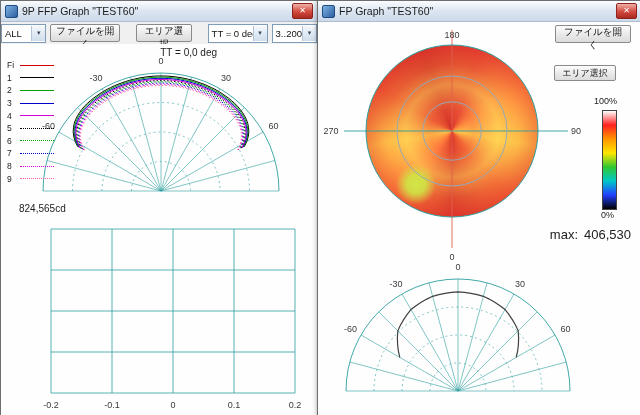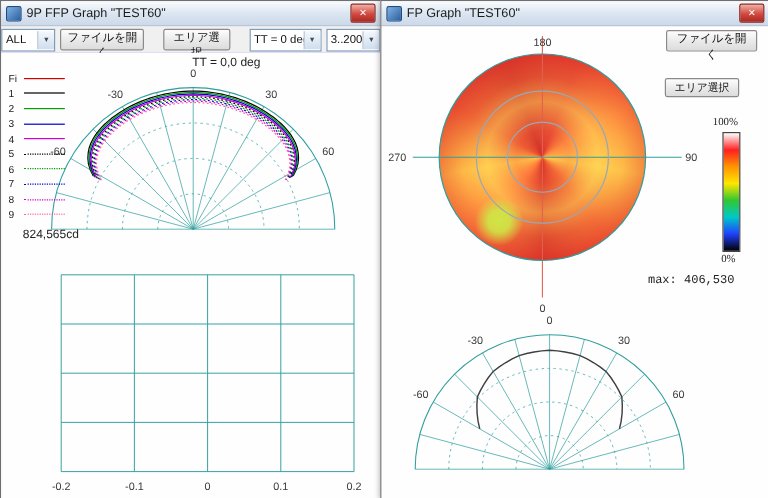--- a/index.html
+++ b/index.html
@@ -21,31 +21,31 @@
   .sel-arrow{width:13px;height:15px;background:linear-gradient(#f4f8fc,#cfdded);border-left:1px solid #b4c4d8;
              font-size:7px;color:#3c4c60;display:flex;align-items:center;justify-content:center;}
   .client{position:absolute;left:0;right:0;bottom:0;background:#fefefe;}
   svg.chart{position:absolute;}
   .tick{font-size:9px;fill:#3a3a3a;text-anchor:middle;}
   .legend{position:absolute;left:6px;top:15px;background:rgba(255,255,255,.0);}
   .legend-row{display:flex;align-items:center;height:12.6px;}
   .lg-num{width:13px;font-size:8.5px;color:#222;}
   .lg-line{width:34px;height:0;}
   .tt-readout{position:absolute;left:106px;top:3px;width:110px;text-align:right;font-size:10px;color:#222;}
-  .candela{position:absolute;left:18px;top:146px;font-size:10px;color:#222;}
+  .candela{position:absolute;left:18px;top:159px;font-size:10px;color:#222;}
   .heatmap{position:absolute;left:48px;top:23px;width:172px;height:172px;border-radius:50%;
     background:
       radial-gradient(circle at 29% 81%, rgba(205,235,70,.95) 0%, rgba(205,235,70,.85) 5%, rgba(205,235,70,0) 11%),
       radial-gradient(circle at 50% 50%, rgba(230,60,60,0) 0%, rgba(250,120,70,.35) 18%, rgba(255,215,90,.55) 38%,
         rgba(250,150,70,.30) 55%, rgba(225,45,45,.50) 75%, rgba(250,110,70,.40) 92%, rgba(235,70,55,.45) 100%),
       conic-gradient(from 20deg at 50% 50%, #e03a2c 0deg, #ff8f3e 40deg, #ffd24a 80deg, #f06030 120deg,
         #d22a24 160deg, #ff7a38 200deg, #ffc847 240deg, #e8502e 280deg, #ce2a24 320deg, #e03a2c 360deg);}
-  .maxmin{position:absolute;left:188px;top:206px;width:106px;font-size:10px;color:#222;font-family:Liberation Mono, monospace;}
+  .maxmin{position:absolute;left:207px;top:206px;width:106px;font-size:13px;color:#222;}
   .maxmin .row{display:flex;justify-content:flex-end;gap:6px;line-height:14px;}
-  .scale-label{position:absolute;font-size:9px;color:#222;font-family:Liberation Serif, serif;}
+  .scale-label{position:absolute;font-size:9px;color:#222;}
   .color-bar{position:absolute;left:284px;top:88px;width:13px;height:98px;border:1px solid #444;}
   .pa{position:absolute;}
 </style>
 </head>
 <body>
 
 <div class="screen">
 
   <div class="window" style="left:0;top:0;width:316px;height:415px;">
     <div class="titlebar">

